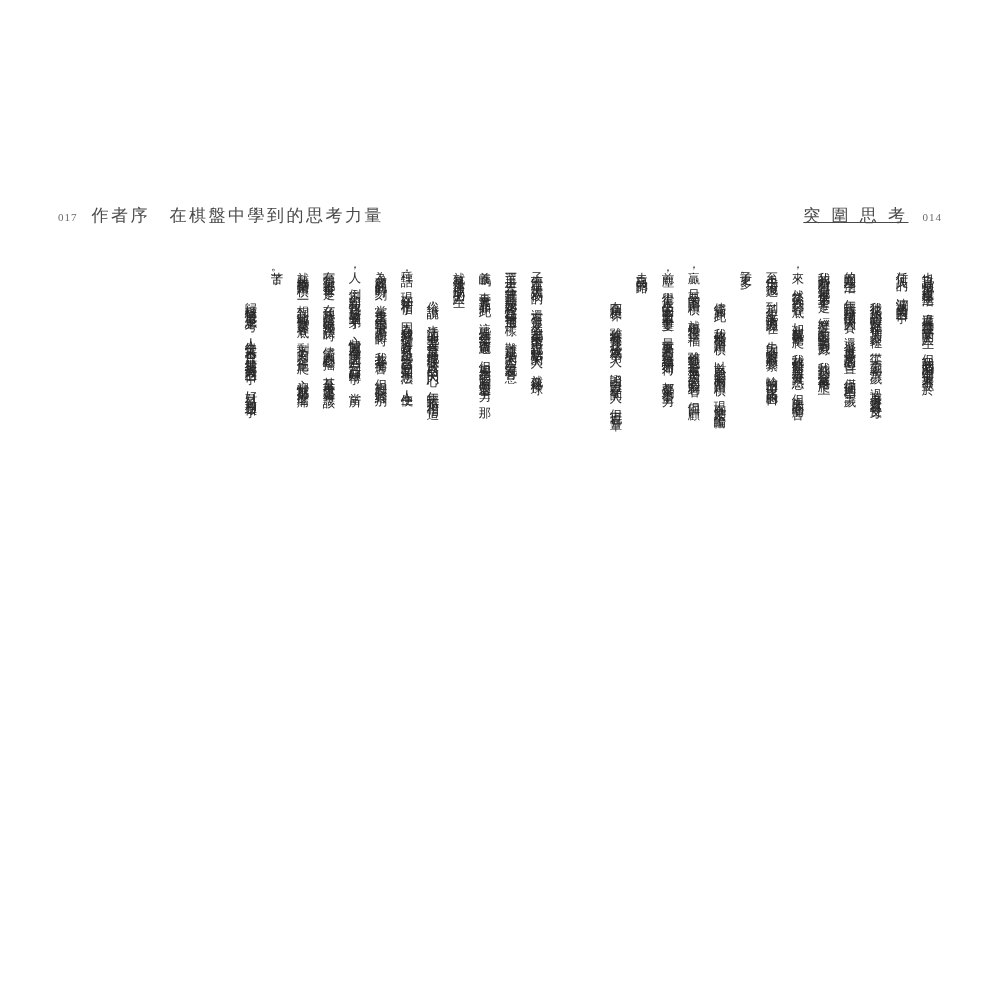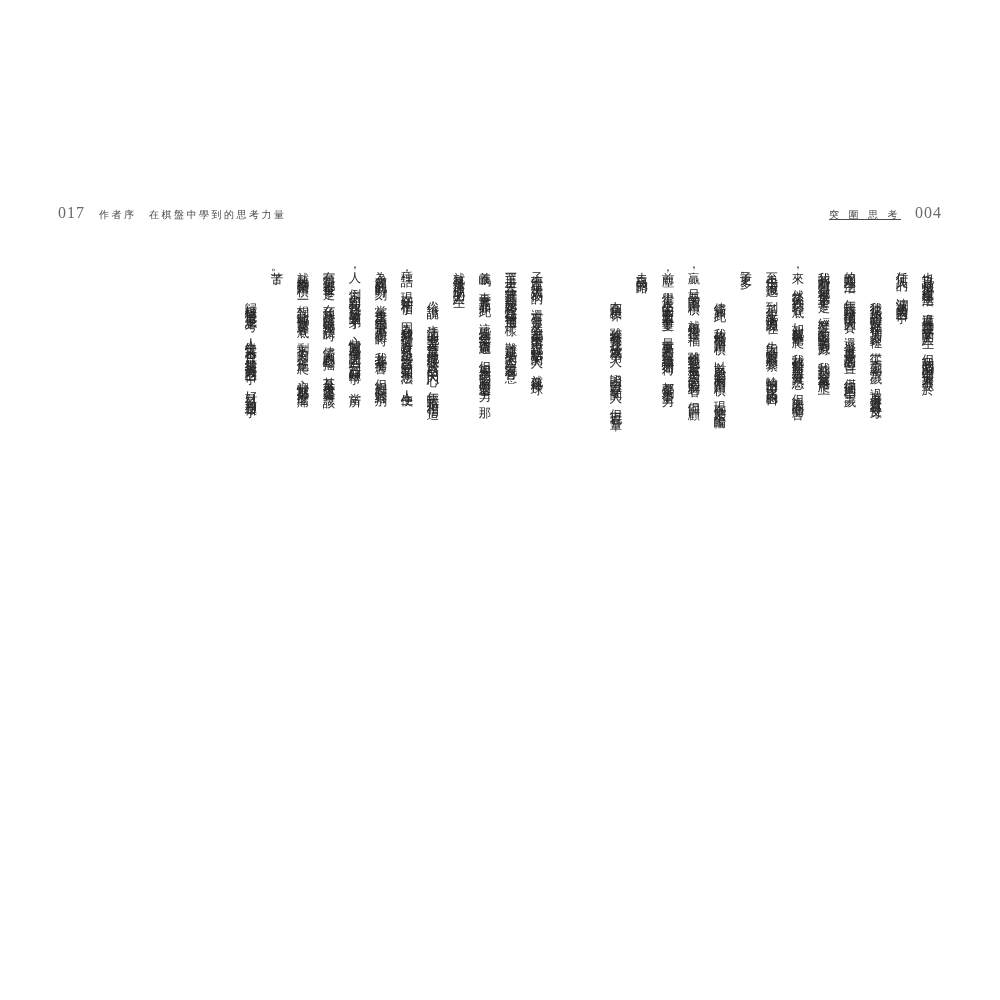--- a/index.html
+++ b/index.html
@@ -36,27 +36,27 @@
     color: #5c5c5c;
     letter-spacing: 0.5px;
   }
   .header-left, .header-right {
     display: flex;
     align-items: baseline;
     white-space: nowrap;
   }
   .folio {
     font-family: "Liberation Serif", serif;
-    font-size: 16px;
+    font-size: 11px;
     color: #6a6a6a;
     letter-spacing: 1px;
   }
   .head-title {
     margin-left: 14px;
-    font-size: 10px;
+    font-size: 17px;
     color: #4a4a4a;
     letter-spacing: 2.5px;
     margin-top: 48px;
   }
   .head-title.right-side {
     margin-left: 0;
     margin-right: 14px;
     letter-spacing: 3.5px;
     text-decoration: underline;
   }
@@ -109,21 +109,21 @@
 
 <div class="page-spread">
 
   <div class="header-band">
     <div class="header-left">
       <span class="folio">017</span>
       <span class="head-title">作者序　在棋盤中學到的思考力量</span>
     </div>
     <div class="header-right">
       <span class="head-title right-side">突 圍 思 考</span>
-      <span class="folio">004</span>
+      <span class="folio">014</span>
     </div>
   </div>
 
   <div class="text-area">
 
     <div class="page-block">
       <div class="column">也許只是抱著棋盤生活，度過無聊且安靜的人生，但我的腦海中卻過著不亞於</div>
       <div class="column">任何人的、波瀾萬丈的日子。</div>
       <div class="column">　　我從很小的時候就住在別人家裡，從十一歲到十八歲，過著身邊沒有父母</div>
       <div class="column">的異國生活。年輕時縱橫國內大賽，還登上世界最高的位置，僅僅到四十三歲，</div>

